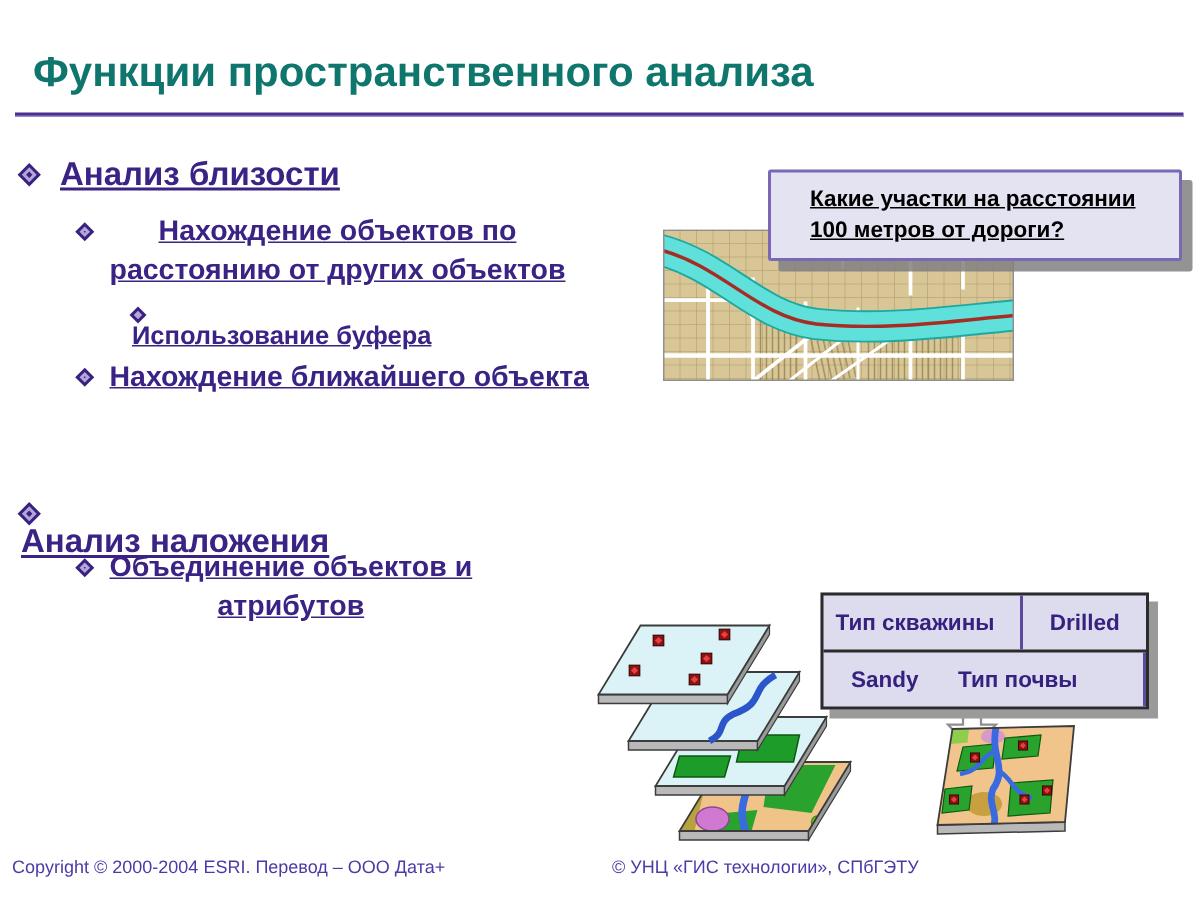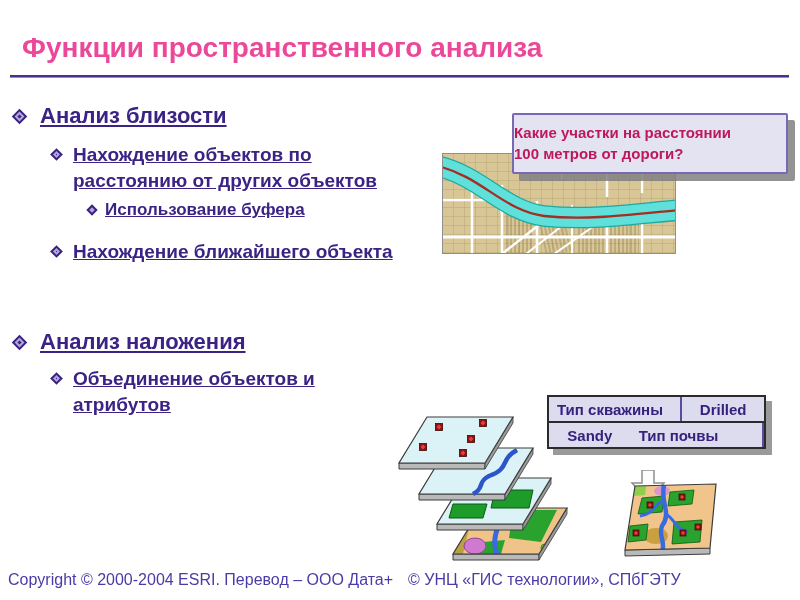--- a/index.html
+++ b/index.html
@@ -4,71 +4,71 @@
 <style>
   html,body { margin:0; padding:0; }
   body {
     width:800px; height:600px; position:relative; overflow:hidden;
     background:#ffffff;
     font-family:"Liberation Sans", sans-serif;
   }
   
   .title {
     position:absolute; left:22px; top:32px;
-    font-size:28px; font-weight:bold; color:#ec4899; white-space:nowrap;
+    font-size:28px; font-weight:bold; color:#0f766e; white-space:nowrap;
   }
   .rule {
     position:absolute; left:10px; top:75px; width:779px; height:2px;
     background:#4b2e91; border-bottom:1px solid #978cc2;
   }
   
   .li { position:absolute; display:flex; align-items:flex-start; color:#3a2384; font-weight:bold;text-decoration:underline; }
   .li .txt span { display:block; }
   .dmo { position:relative; display:inline-block; flex:0 0 auto; }
   .dmo .sq { position:absolute; inset:0; transform:rotate(45deg); background:#38217f; }
   .dmo .sq::after  { content:""; position:absolute; inset:2px; background:#b3a6d9; }
   .dmo .sq::before { content:""; position:absolute; inset:4px; background:#38217f; z-index:1; }
   .lv1 { font-size:22px; }
   .lv1 .dmo { width:11px; height:11px; margin:8px 15px 0 0; }
-  .lv2 { font-size:19px; line-height:26px; }
+  .lv2 { font-size:19px; line-height:26px;text-align:center; }
   .lv2 .dmo { width:9px; height:9px; margin:8px 12px 0 0; }
   .lv3 { font-size:17px; }
   .lv3 .dmo { width:8px; height:8px; margin:6px 9px 0 0; }
   #b1 { left:14px; top:103px; }
   #b2 { left:52px; top:142px; }
-  #b3 { left:88px; top:200px; }
+  #b3 { left:88px; top:200px;flex-direction:column; }
   #b4 { left:52px; top:239px; }
-  #b5 { left:14px; top:329px; }
+  #b5 { left:14px; top:329px;flex-direction:column; }
   #b6 { left:52px; top:366px; }
   
   .buffer-map { position:absolute; left:442px; top:153px; z-index:1; }
   
   .callout {
     position:absolute; left:512px; top:113px; width:276px; box-sizing:border-box;
     background:#e4e3f2; border:2px solid #7b68b5; border-radius:2px;
     box-shadow:7px 7px 0 rgba(128,128,128,0.85);
-    padding:7px 6px 8px 0; z-index:3;
-    font-size:15px; font-weight:bold; color:#be185d; line-height:21px; white-space:nowrap;
+    padding:7px 6px 8px 26px; z-index:3;
+    font-size:15px; font-weight:bold; color:#000000; line-height:21px; white-space:nowrap;text-decoration:underline;
   }
   
   .atable {
     position:absolute; left:547px; top:395px; width:219px; box-sizing:border-box;
     background:#dcdcee; border:2px solid #2b2b2b;
     box-shadow:6px 6px 0 #9a9a9a; z-index:2;
   }
-  .trow { display:flex; height:24px; border-top:2px solid #2b2b2b; }
+  .trow { display:flex; height:36px; border-top:2px solid #2b2b2b; }
   .trow:first-child { border-top:none; }
   .tcell { display:flex; align-items:center; font-size:15px; font-weight:bold; color:#37217f; }
   .tcell.lbl { flex:0 0 62%; border-right:2px solid #5b4a9e; padding-left:8px; box-sizing:border-box; }
   .tcell.val { flex:1; justify-content:center;border-radius:11px; }
   
   .layer-stack { position:absolute; left:393px; top:414px; z-index:1; }
   .overlay-map { position:absolute; left:612px; top:470px; z-index:1; }
   
-  .footer { position:absolute; top:571px; font-size:16px; color:#4a3ca6; white-space:nowrap; }
+  .footer { position:absolute; top:571px; font-size:12px; color:#4a3ca6; white-space:nowrap; }
   #footer-left  { left:8px; }
   #footer-right { left:408px; }
 </style>
 </head>
 <body>
 
 <div>
 
   <div class="title">Функции пространственного анализа</div>
   <div class="rule"></div>

